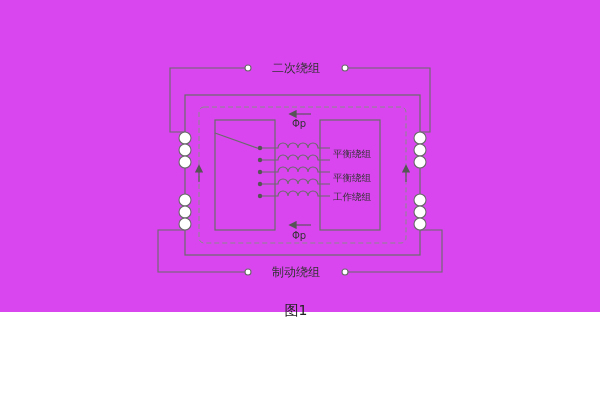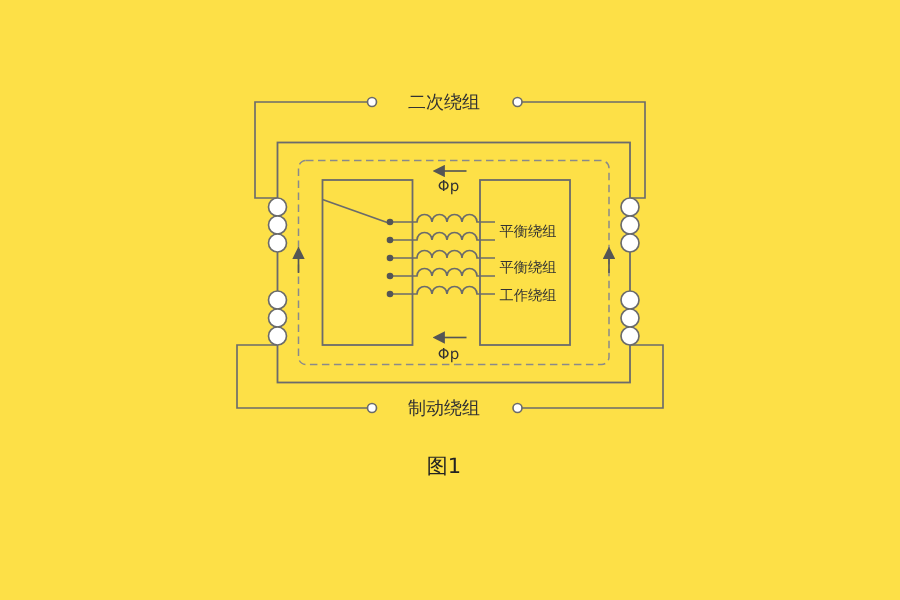--- a/index.html
+++ b/index.html
@@ -7,22 +7,22 @@
     padding: 0;
     background: #ffffff;
     width: 600px;
     height: 400px;
     overflow: hidden;
     font-family: "DejaVu Sans", "Liberation Sans", sans-serif;
   }
   .stage {
     position: relative;
     width: 600px;
-    height: 400px;
-    background: #fde047;
+    height: 312px;
+    background: #d946ef;
   }
   svg { display: block; }
   .wire { fill: none; stroke: #6b6b6b; stroke-width: 1.1; }
   .core { fill: none; stroke: #6b6b6b; stroke-width: 1.2; }
   .fluxpath { fill: none; stroke: #8a8a8a; stroke-width: 1; stroke-dasharray: 5 3; }
   .coil-loop { fill: #ffffff; stroke: #6b6b6b; stroke-width: 1.1; }
   .terminal { fill: #ffffff; stroke: #6b6b6b; stroke-width: 1.1; }
   .tapdot { fill: #555555; stroke: none; }
   .fluxline { stroke: #555555; stroke-width: 1.1; fill: none; }
   .lbl { fill: #333333; font-size: 12px; }

